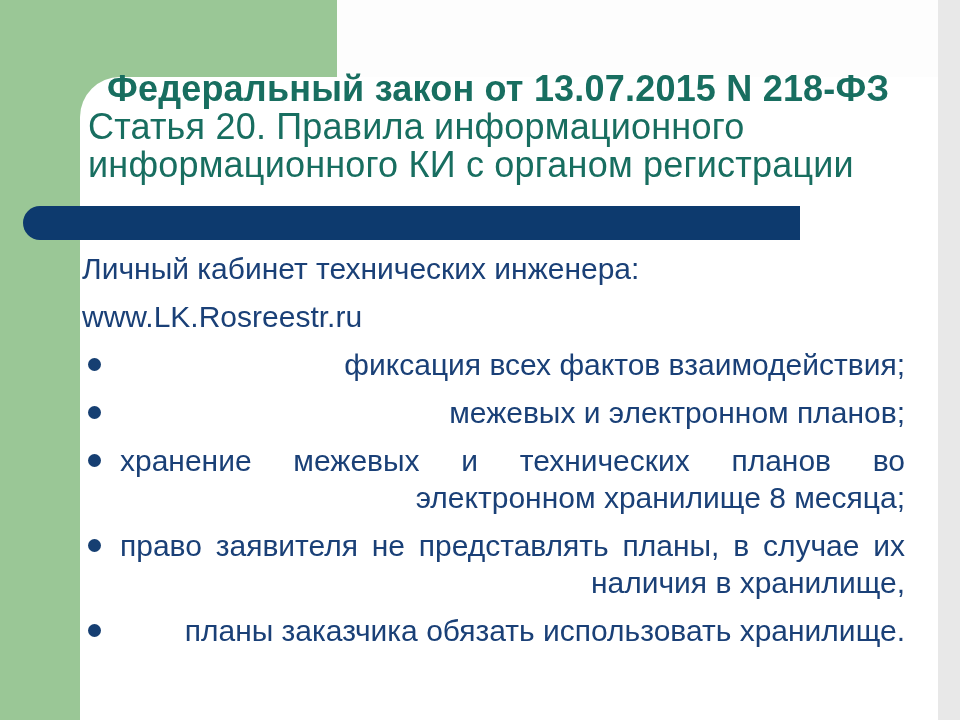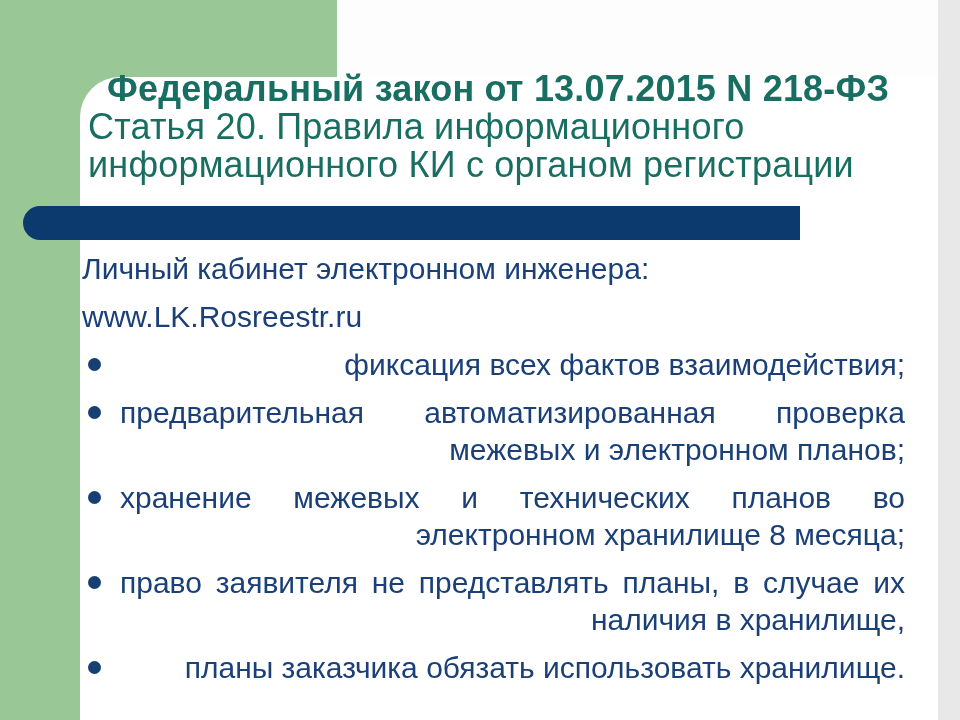--- a/index.html
+++ b/index.html
@@ -48,34 +48,33 @@
   <div class="panel"></div>
   <div class="bar"></div>
 
   <div class="title">
     <div class="bold-line">Федеральный закон от 13.07.2015 N 218-ФЗ</div>
     <div>Статья 20. Правила информационного</div>
     <div>информационного КИ с органом регистрации</div>
   </div>
 
   <div class="body">
-    <p>Личный кабинет электронном инженера:</p>
+    <p>Личный кабинет технических инженера:</p>
     <p>www.LK.Rosreestr.ru</p>
 
     <div class="bullet">
       <span class="dot"></span>
       <div class="lines">
         <div class="line">фиксация всех фактов взаимодействия;</div>
       </div>
     </div>
 
     <div class="bullet">
       <span class="dot"></span>
       <div class="lines">
-        <div class="line just">предварительная автоматизированная проверка</div>
         <div class="line">межевых и электронном планов;</div>
       </div>
     </div>
 
     <div class="bullet">
       <span class="dot"></span>
       <div class="lines">
         <div class="line just">хранение межевых и технических планов во</div>
         <div class="line">электронном хранилище 8 месяца;</div>
       </div>

